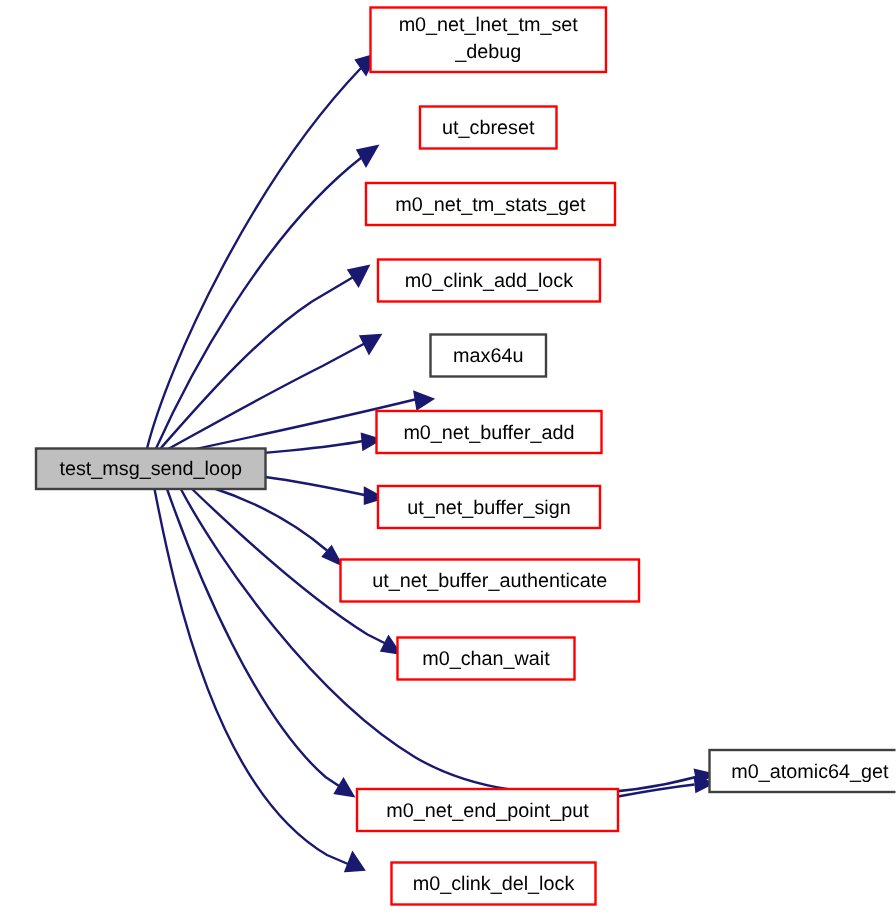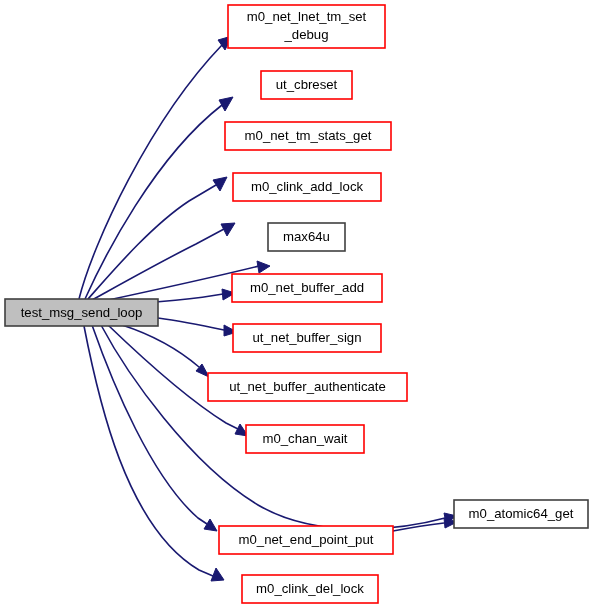--- a/index.html
+++ b/index.html
@@ -12,20 +12,21 @@
     width: 597px;
     height: 610px;
     font-family: "Liberation Sans", sans-serif;
     overflow: hidden;
   }
   #graph-root {
     position: relative;
     width: 521px;
     height: 610px;
     background: #ffffff;
+    margin-left: 19px;
   }
   svg#callgraph {
     display: block;
     width: 597px;
     height: 610px;
   }
   .edge-path {
     fill: none;
     stroke: #191970;
     stroke-width: 1.6px;

